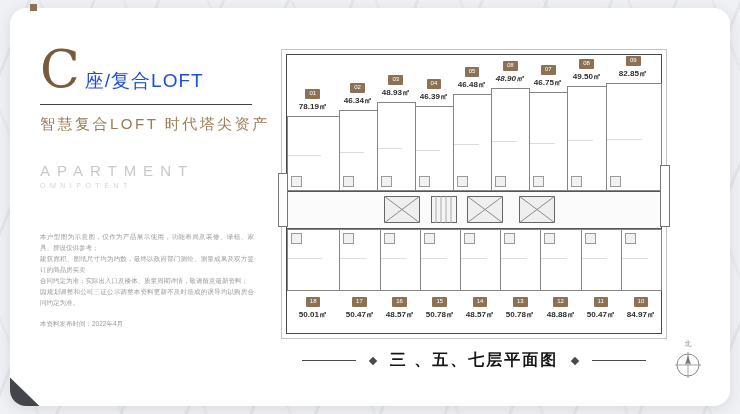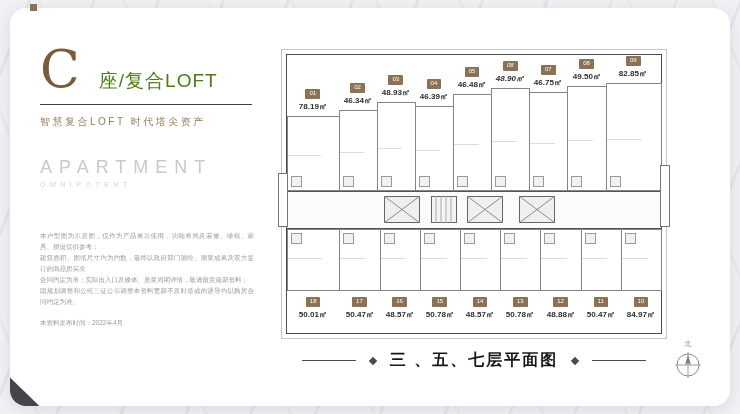--- a/index.html
+++ b/index.html
@@ -14,25 +14,25 @@
   .card{position:absolute;left:10px;right:10px;top:8px;bottom:8px;background:#fff;
     border-radius:16px;box-shadow:0 3px 14px rgba(60,60,70,.12);}
   .corner-dark{position:absolute;left:10px;bottom:8px;width:42px;height:42px;background:#43454b;
     clip-path:polygon(0 32%,0 100%,70% 100%);border-bottom-left-radius:16px;}
   .brand-square{position:absolute;left:30px;top:4px;width:7px;height:7px;background:#8c7154;}
 
   
   .left{position:absolute;left:40px;top:46px;width:230px;}
   .title-row{display:flex;align-items:baseline;}
   .letter{font-family:"DejaVu Serif","Liberation Serif",serif;font-size:52px;line-height:.9;color:#7a5a3c;}
-  .title-rest{font-size:19px;color:#4d7c0f;margin-left:19px;letter-spacing:1px;}
+  .title-rest{font-size:19px;color:#1d4ed8;margin-left:5px;letter-spacing:1px;}
   .divider{height:1px;background:#45403b;margin:10px 0;width:212px;}
-  .subtitle{font-size:10px;color:#9a7c57;letter-spacing:2.5px;}
+  .subtitle{font-size:15px;color:#9a7c57;letter-spacing:2.5px;}
   .en{margin-top:28px;}
-  .en1{font-size:18px;letter-spacing:7px;color:#c9c9cc;}
+  .en1{font-size:15px;letter-spacing:7px;color:#c9c9cc;}
   .en2{font-size:7px;letter-spacing:4.5px;color:#d4d4d7;margin-top:3px;}
   .disc{margin-top:42px;font-size:6.5px;line-height:11px;color:#9b9b9b;width:214px;text-align:justify;}
   .disc div{margin:0;}
   .pub{margin-top:12px;font-size:6.5px;color:#9b9b9b;}
 
   
   .plan{position:absolute;left:286px;top:54px;width:376px;height:280px;background:#fff;
     border:1.5px solid #4a4a4a;outline:1px solid #c4c4ca;outline-offset:4px;
     display:flex;flex-direction:column;box-sizing:border-box;}
   .row-top{height:136px;display:flex;}

